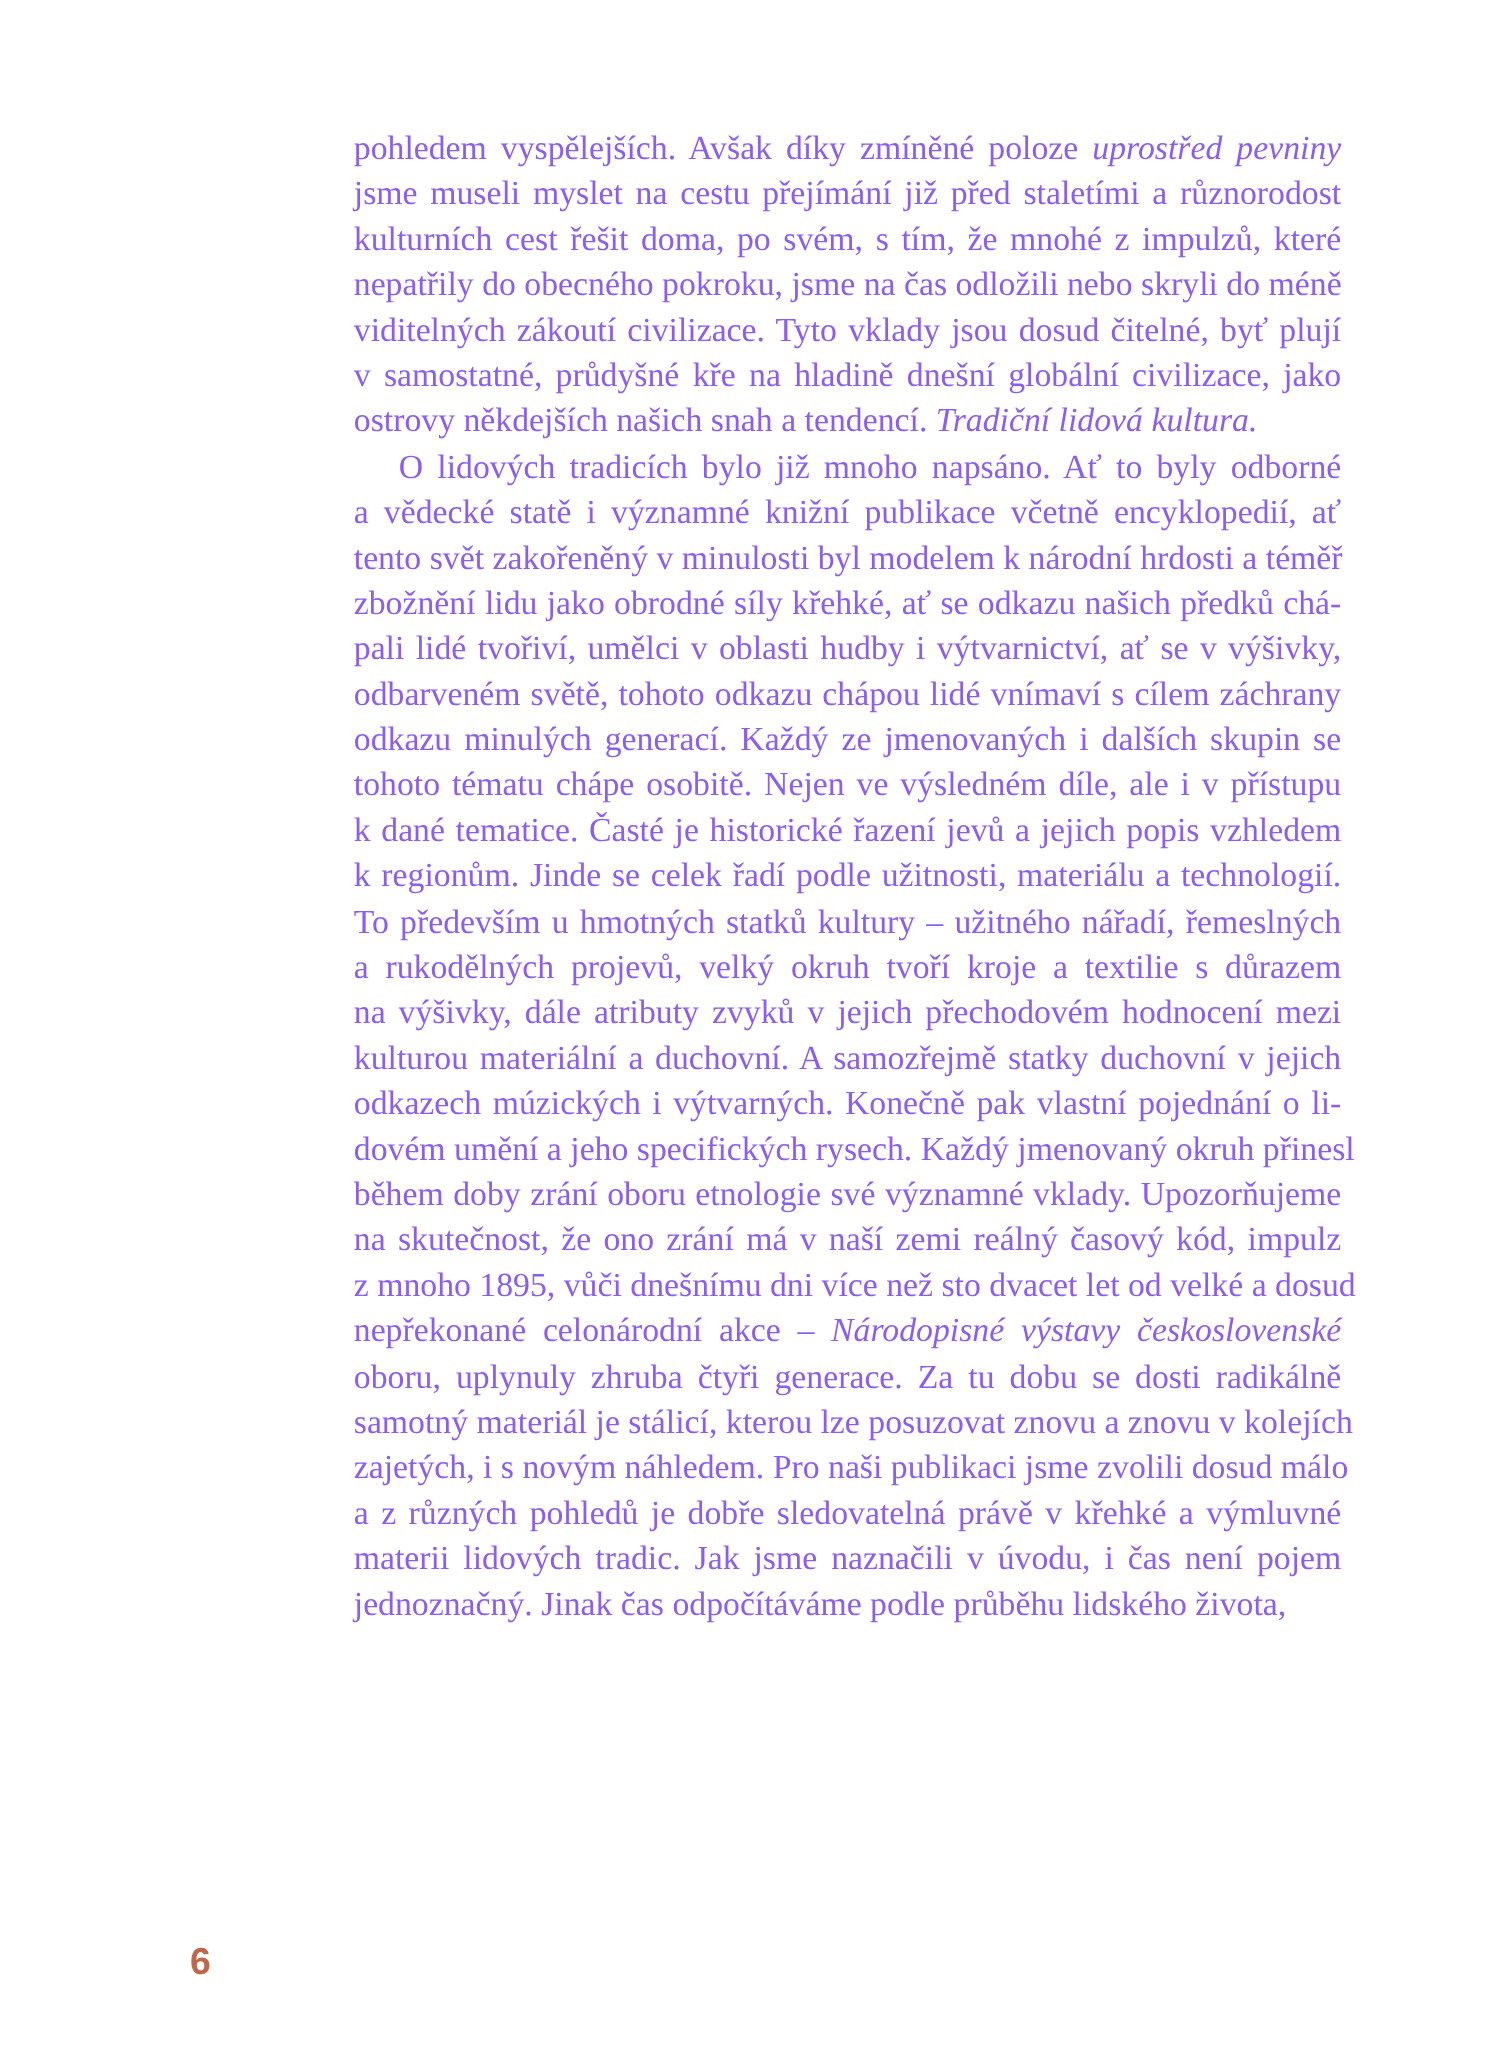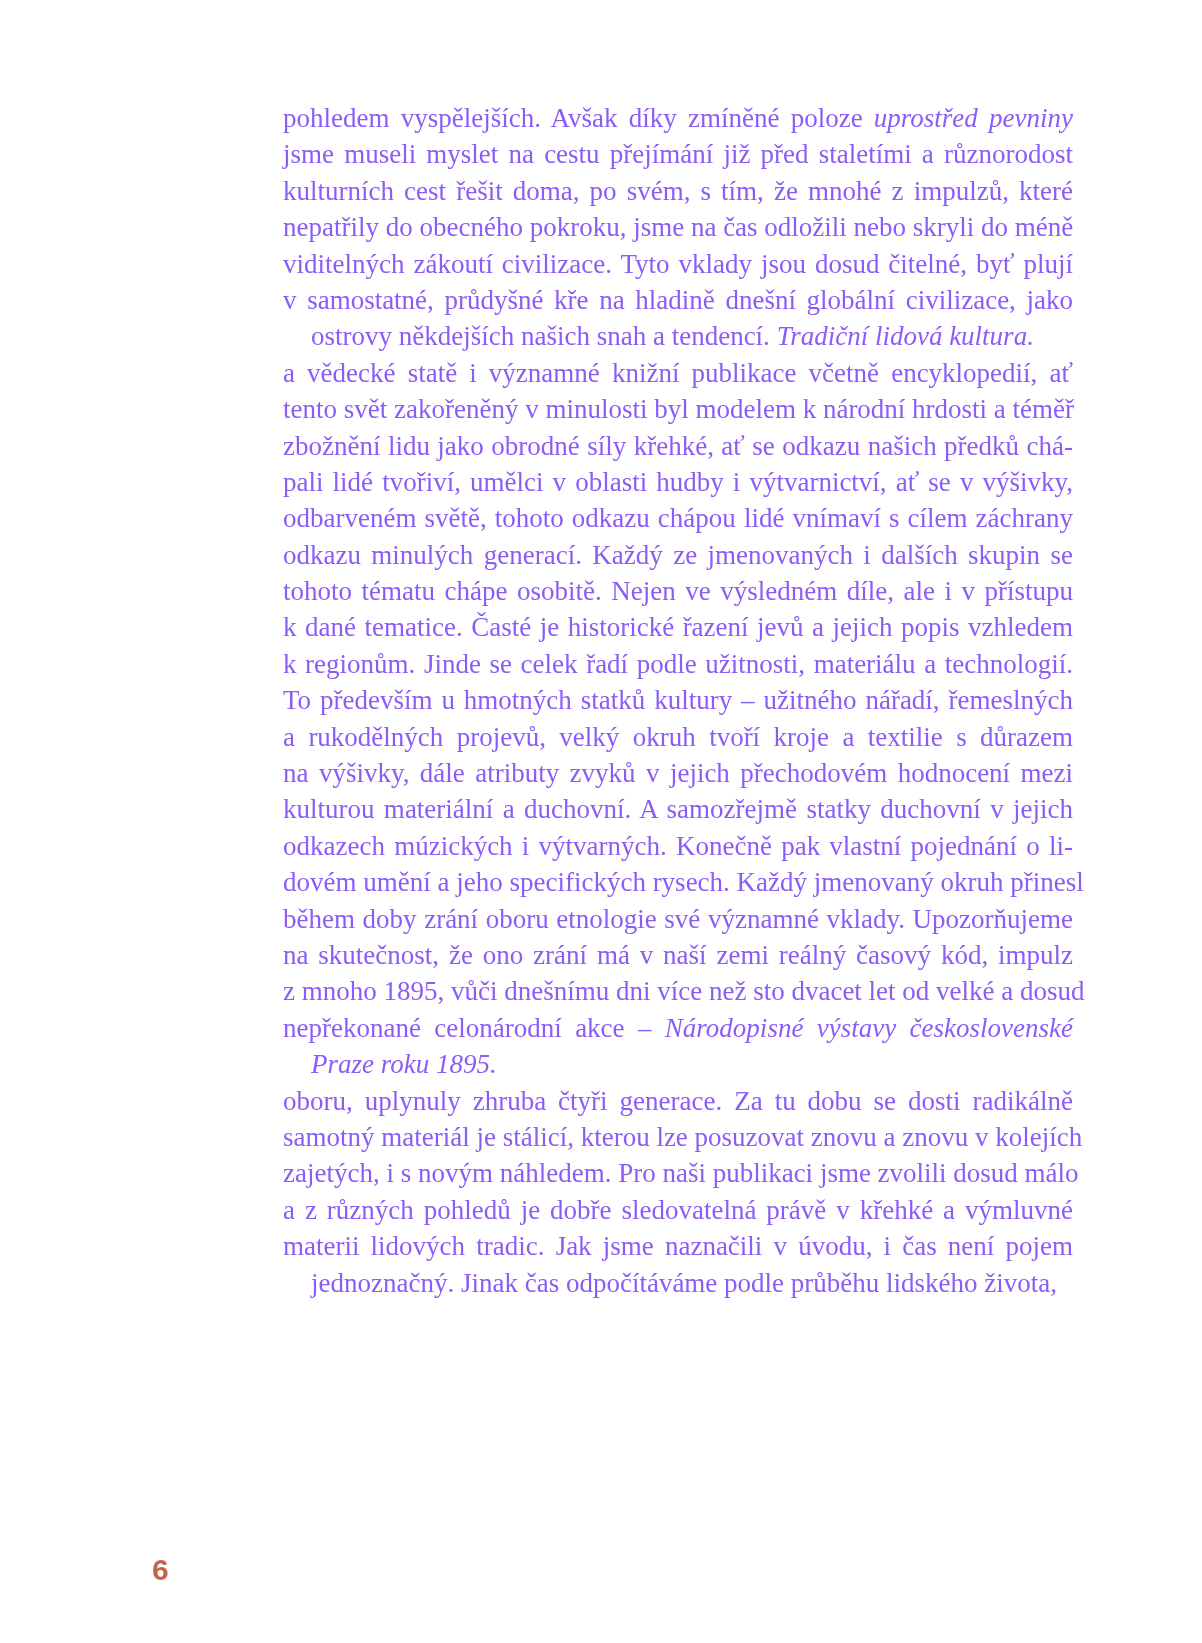--- a/index.html
+++ b/index.html
@@ -16,21 +16,21 @@
   }
   .line {
     display: block;
     height: 36.4px;
     line-height: 36.4px;
     white-space: nowrap;
     text-align: justify;
     text-align-last: justify;
     overflow: visible;
   }
-  .line.last { text-align-last: left; margin-left: 28px; }
+  .line.last { text-align-last: left; }
   .line.indent { padding-left: 36px; }
   .line i { font-style: italic; }
   .page-number {
     position: absolute;
     left: 152px;
     top: 1553px;
     font-family: "Liberation Sans", "DejaVu Sans", sans-serif;
     font-weight: bold;
     font-size: 30px;
     color: #c0664a;
@@ -44,40 +44,40 @@
       <div>
         <span class="line"><span>pohledem vyspělejších. Avšak díky zmíněné poloze </span><i>uprostřed pevniny</i></span>
         <span class="line"><span>jsme museli myslet na cestu přejímání již před staletími a různorodost</span></span>
         <span class="line"><span>kulturních cest řešit doma, po svém, s tím, že mnohé z impulzů, které</span></span>
         <span class="line"><span>nepatřily do obecného pokroku, jsme na čas odložili nebo skryli do méně</span></span>
         <span class="line"><span>viditelných zákoutí civilizace. Tyto vklady jsou dosud čitelné, byť plují</span></span>
         <span class="line"><span>v samostatné, průdyšné kře na hladině dnešní globální civilizace, jako</span></span>
         <span class="line last"><span>ostrovy někdejších našich snah a tendencí. </span><i>Tradiční lidová kultura.</i></span>
       </div>
       <div>
+        <span class="line indent"><span>O lidových tradicích bylo již mnoho napsáno. Ať to byly odborné</span></span>
         <span class="line"><span>a vědecké statě i významné knižní publikace včetně encyklopedií, ať</span></span>
         <span class="line"><span>tento svět zakořeněný v minulosti byl modelem k národní hrdosti a téměř</span></span>
         <span class="line"><span>zbožnění lidu jako obrodné síly křehké, ať se odkazu našich předků chá-</span></span>
         <span class="line"><span>pali lidé tvořiví, umělci v oblasti hudby i výtvarnictví, ať se v výšivky,</span></span>
         <span class="line"><span>odbarveném světě, tohoto odkazu chápou lidé vnímaví s cílem záchrany</span></span>
         <span class="line"><span>odkazu minulých generací. Každý ze jmenovaných i dalších skupin se</span></span>
         <span class="line"><span>tohoto tématu chápe osobitě. Nejen ve výsledném díle, ale i v přístupu</span></span>
         <span class="line"><span>k dané tematice. Časté je historické řazení jevů a jejich popis vzhledem</span></span>
         <span class="line"><span>k regionům. Jinde se celek řadí podle užitnosti, materiálu a technologií.</span></span>
         <span class="line"><span>To především u hmotných statků kultury – užitného nářadí, řemeslných</span></span>
         <span class="line"><span>a rukodělných projevů, velký okruh tvoří kroje a textilie s důrazem</span></span>
         <span class="line"><span>na výšivky, dále atributy zvyků v jejich přechodovém hodnocení mezi</span></span>
         <span class="line"><span>kulturou materiální a duchovní. A samozřejmě statky duchovní v jejich</span></span>
         <span class="line"><span>odkazech múzických i výtvarných. Konečně pak vlastní pojednání o li-</span></span>
         <span class="line"><span>dovém umění a jeho specifických rysech. Každý jmenovaný okruh přinesl</span></span>
         <span class="line"><span>během doby zrání oboru etnologie své významné vklady. Upozorňujeme</span></span>
         <span class="line"><span>na skutečnost, že ono zrání má v naší zemi reálný časový kód, impulz</span></span>
         <span class="line"><span>z mnoho 1895, vůči dnešnímu dni více než sto dvacet let od velké a dosud</span></span>
         <span class="line"><span>nepřekonané celonárodní akce – </span><i>Národopisné výstavy československé</i></span>
-        <span class="line last"><i>Praze roku 1895.</i></span>
       </div>
       <div>
         <span class="line"><span>oboru, uplynuly zhruba čtyři generace. Za tu dobu se dosti radikálně</span></span>
         <span class="line"><span>samotný materiál je stálicí, kterou lze posuzovat znovu a znovu v kolejích</span></span>
         <span class="line"><span>zajetých, i s novým náhledem. Pro naši publikaci jsme zvolili dosud málo</span></span>
         <span class="line"><span>a z různých pohledů je dobře sledovatelná právě v křehké a výmluvné</span></span>
         <span class="line"><span>materii lidových tradic. Jak jsme naznačili v úvodu, i čas není pojem</span></span>
         <span class="line last"><span>jednoznačný. Jinak čas odpočítáváme podle průběhu lidského života,</span></span>
       </div>
     </div>

